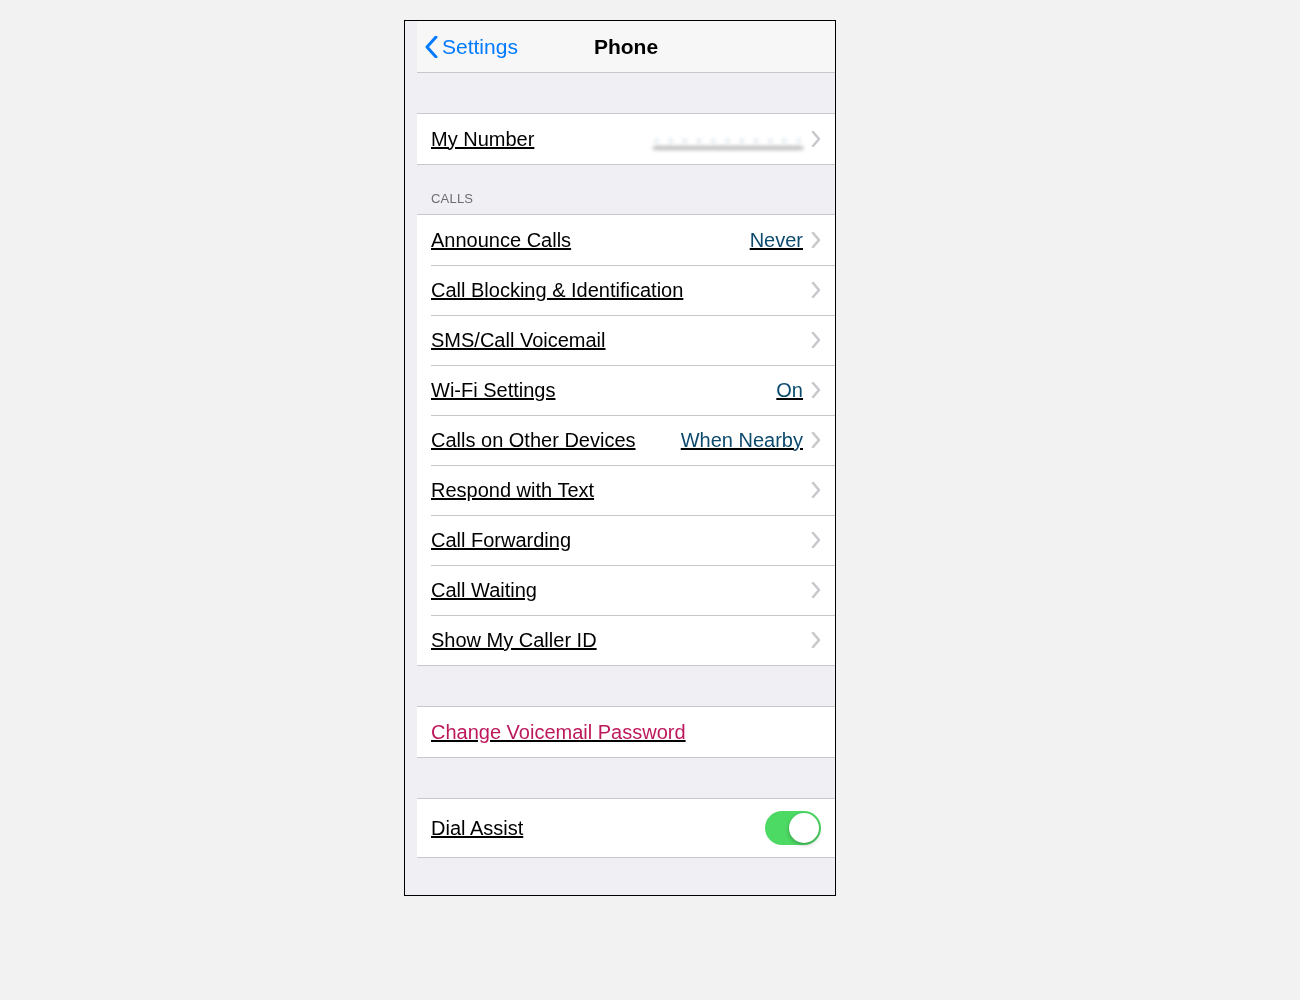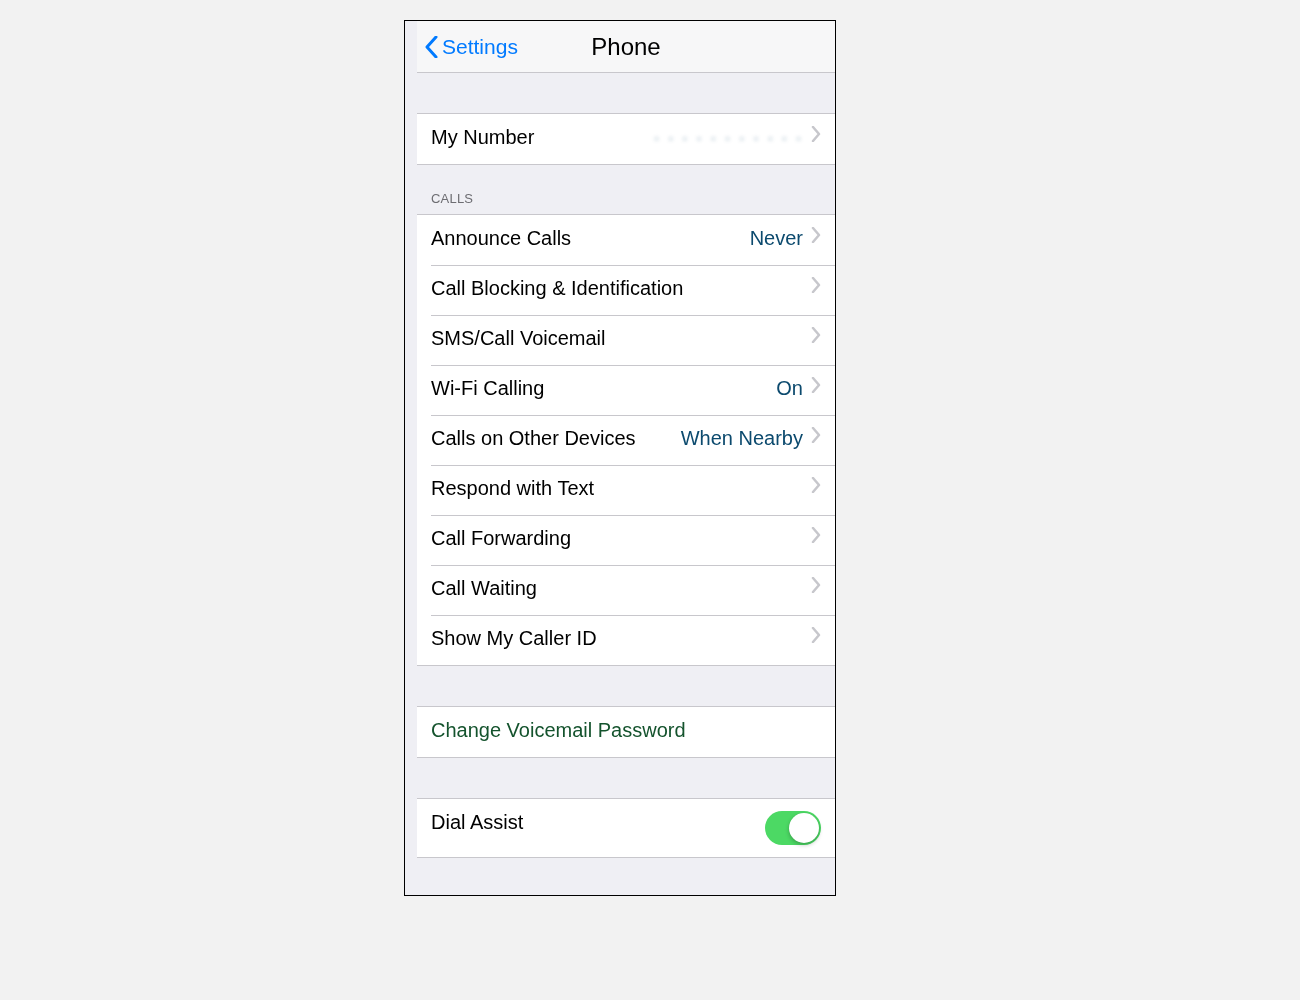--- a/index.html
+++ b/index.html
@@ -53,22 +53,22 @@
     }
     .back-chevron svg {
       width: 13px;
       height: 22px;
     }
     .back-label {
       margin-left: 2px;
     }
     .nav-title {
       margin: 8px auto;
-      font-size: 24px;
-      font-weight: 400;
+      font-size: 21px;
+      font-weight: 700;
       color: #000;
     }
     .content {
       height: calc(100% - 52px);
       overflow-y: hidden;
       background: #efeff4;
     }
     .spacer {
       height: 40px;
     }
@@ -83,25 +83,26 @@
       text-transform: uppercase;
       letter-spacing: 0.2px;
     }
     .cell-group {
       background: #ffffff;
       border-top: 1px solid #c8c7cc;
       border-bottom: 1px solid #c8c7cc;
     }
     .cell {
       display: flex;
-      align-items: flex-start;
+      align-items: center;
       min-height: 50px;
       padding: 12px 14px;
       position: relative;
       cursor: pointer;
+      text-decoration: underline;
     }
     .cell + .cell::before {
       content: "";
       position: absolute;
       top: 0;
       left: 14px;
       right: 0;
       height: 1px;
       background: #c8c7cc;
     }
@@ -124,21 +125,21 @@
       width: 10px;
       height: 16px;
       display: inline-flex;
       align-items: center;
     }
     .chevron-right svg {
       width: 10px;
       height: 16px;
     }
     .link-cell .cell-label {
-      color: #14532d;
+      color: #be185d;
     }
     .toggle {
       width: 56px;
       height: 34px;
       border-radius: 17px;
       position: relative;
       cursor: pointer;
     }
     .toggle.on {
       background: #4cd964;
@@ -217,21 +218,21 @@
       </div>
       <div class="cell">
         <span class="cell-label">SMS/Call Voicemail</span>
         <span class="chevron-right">
           <svg viewBox="0 0 10 16" fill="none">
               <path d="M2 1 L8 8 L2 15" stroke="#c7c7cc" stroke-width="2.5" stroke-linecap="round" stroke-linejoin="round"></path>
             </svg>
         </span>
       </div>
       <div class="cell">
-        <span class="cell-label">Wi-Fi Calling</span>
+        <span class="cell-label">Wi-Fi Settings</span>
         <span class="cell-value">On</span>
         <span class="chevron-right">
           <svg viewBox="0 0 10 16" fill="none">
               <path d="M2 1 L8 8 L2 15" stroke="#c7c7cc" stroke-width="2.5" stroke-linecap="round" stroke-linejoin="round"></path>
             </svg>
         </span>
       </div>
       <div class="cell">
         <span class="cell-label">Calls on Other Devices</span>
         <span class="cell-value">When Nearby</span>

